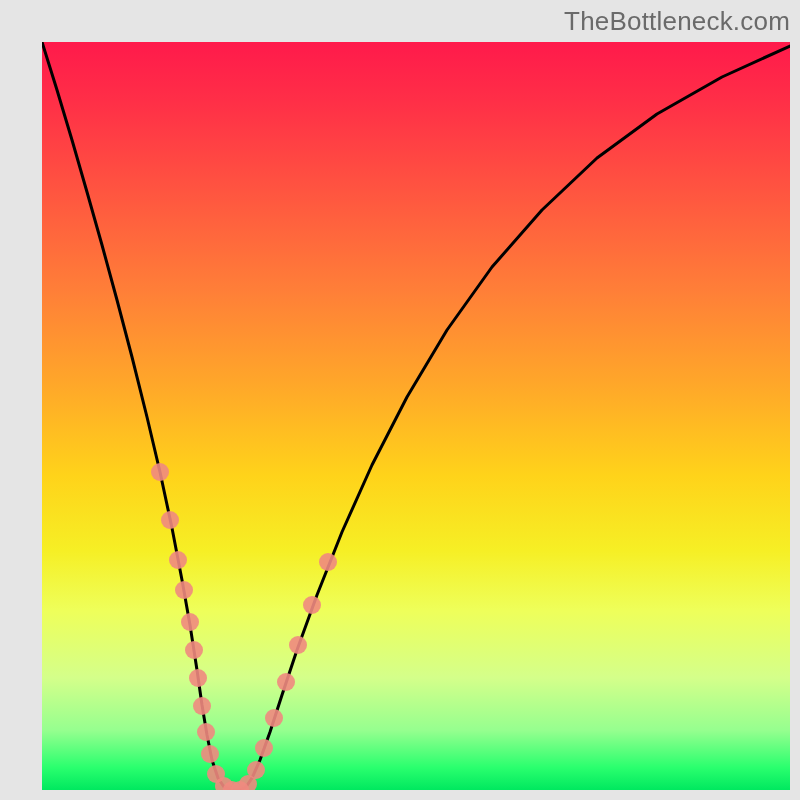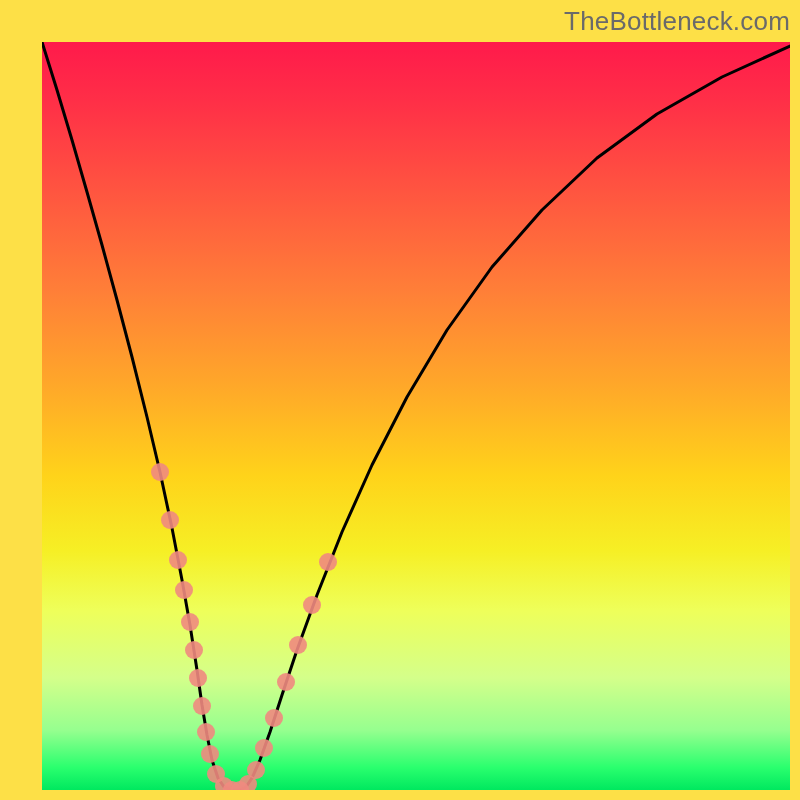--- a/index.html
+++ b/index.html
@@ -8,21 +8,21 @@
     width: 800px;
     height: 800px;
     background: #000;
     overflow: hidden;
     font-family: Arial, Helvetica, sans-serif;
   }
   .stage {
     position: relative;
     width: 800px;
     height: 800px;
-    background: #fde047;
+    background: #e5e5e5;
   }
   .plot {
     position: absolute;
     left: 42px;
     top: 42px;
     width: 748px;
     height: 748px;
     
     background: linear-gradient(to bottom,
       #ff1a4b 0%,

